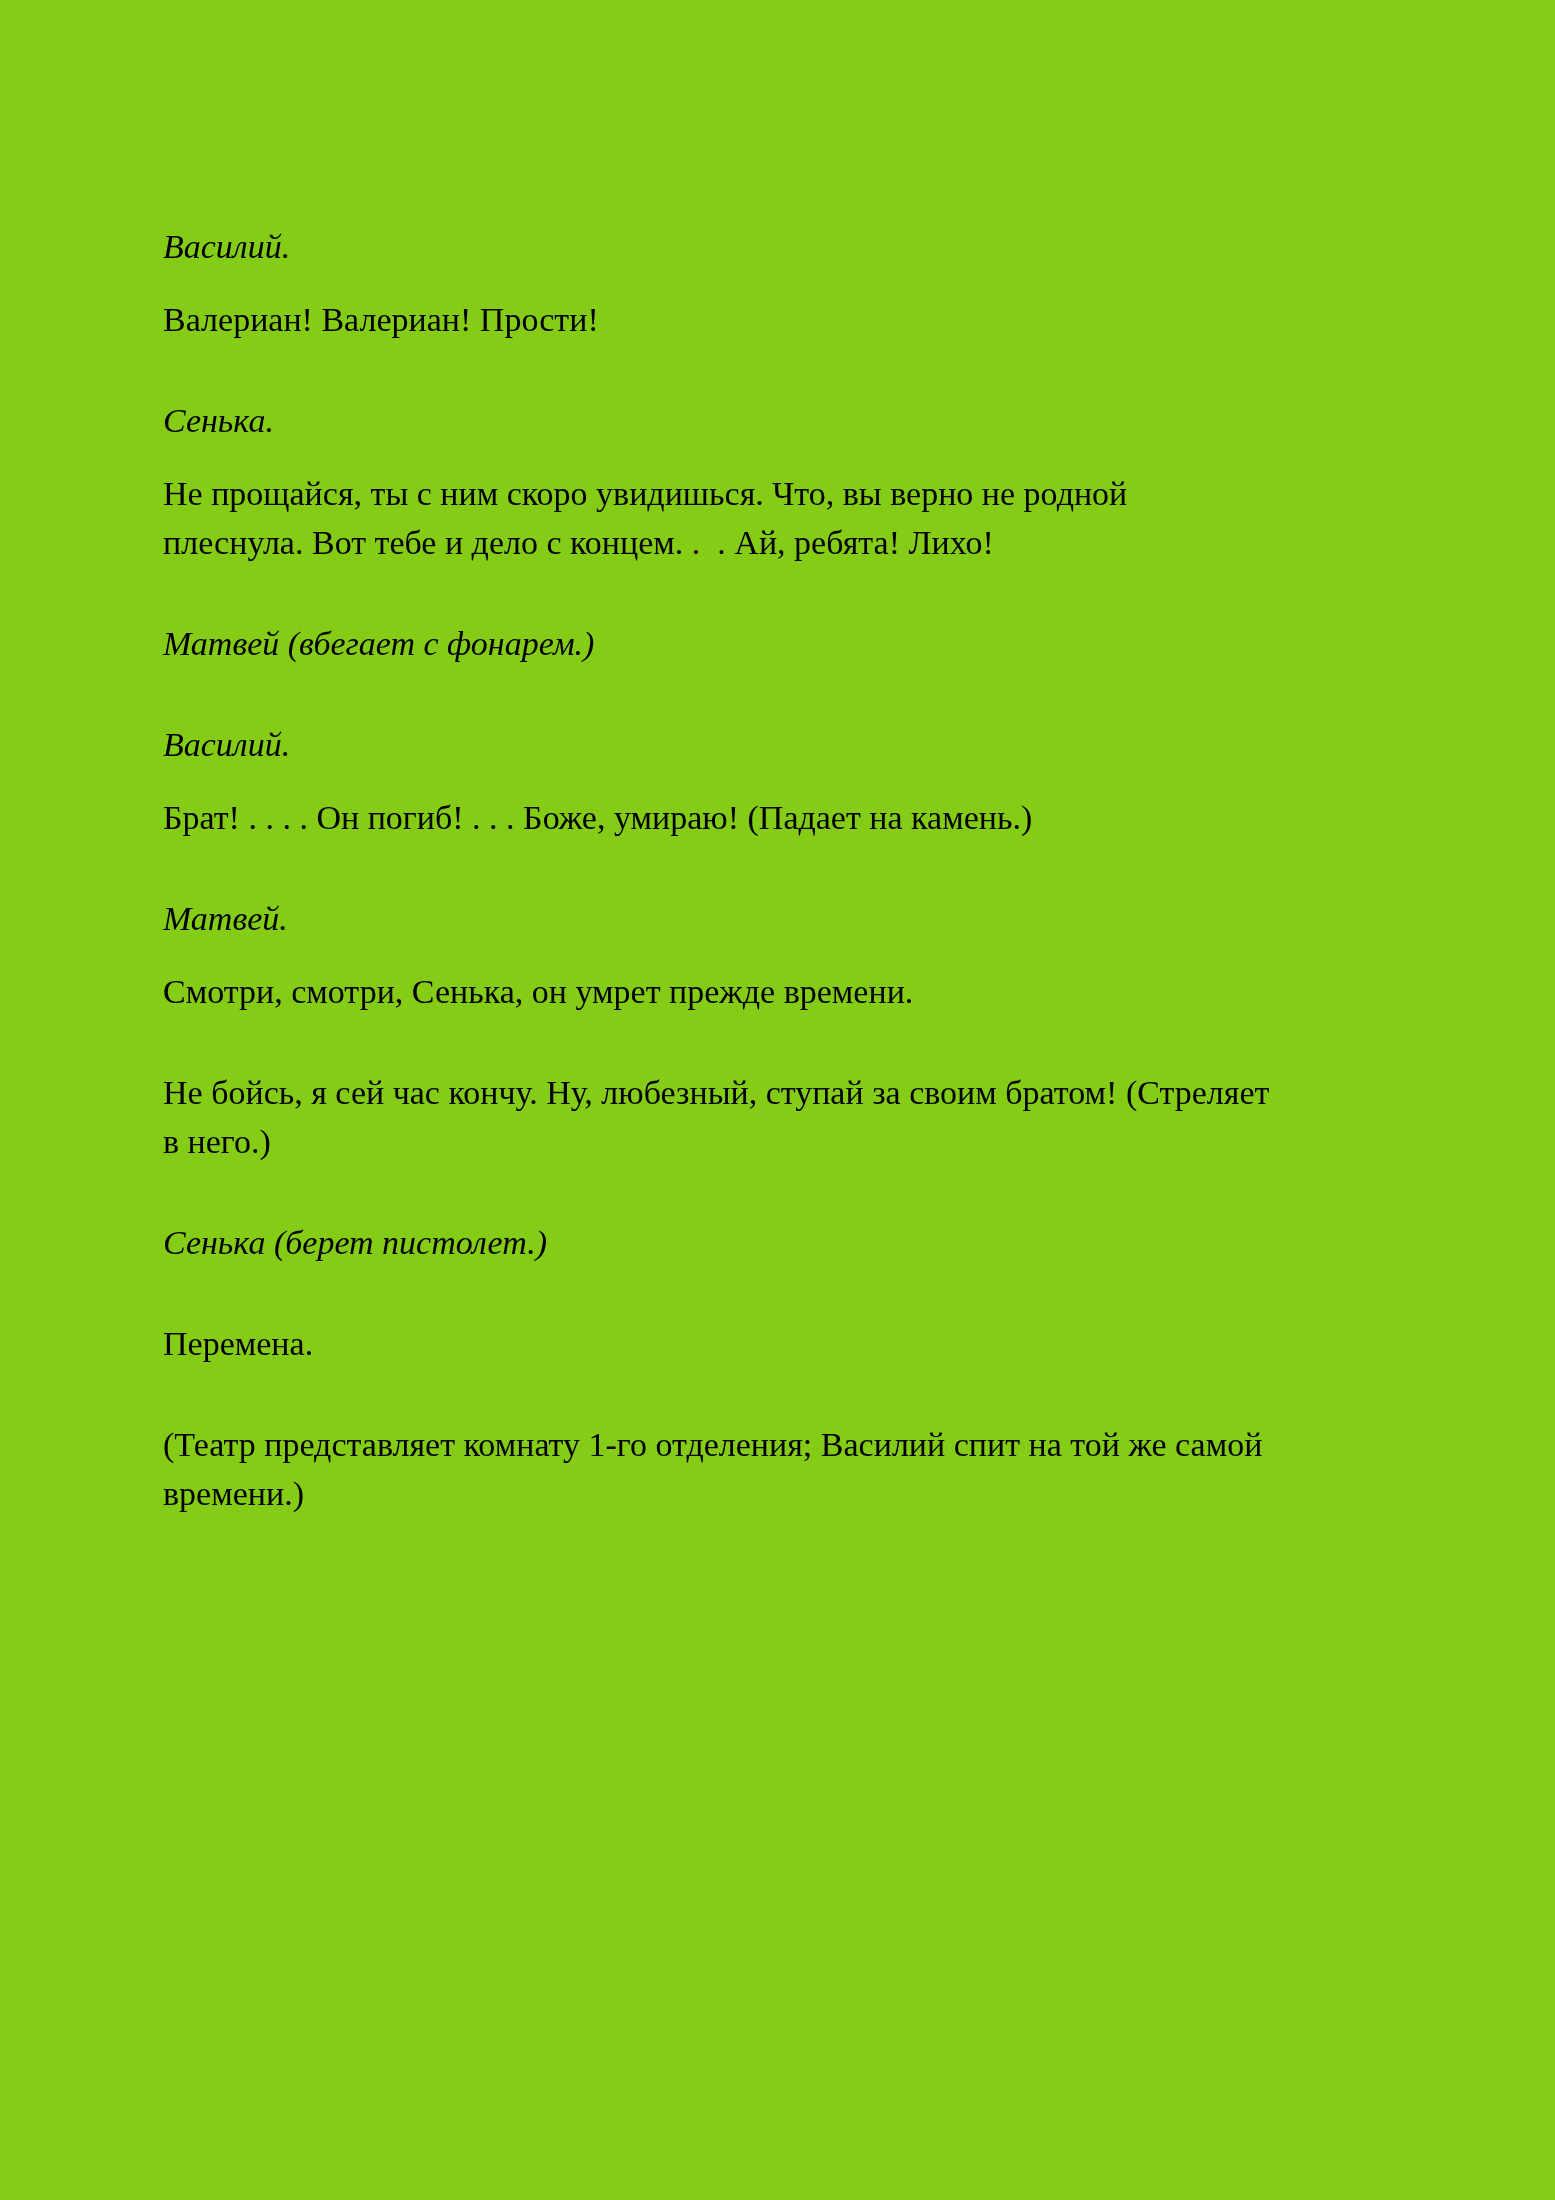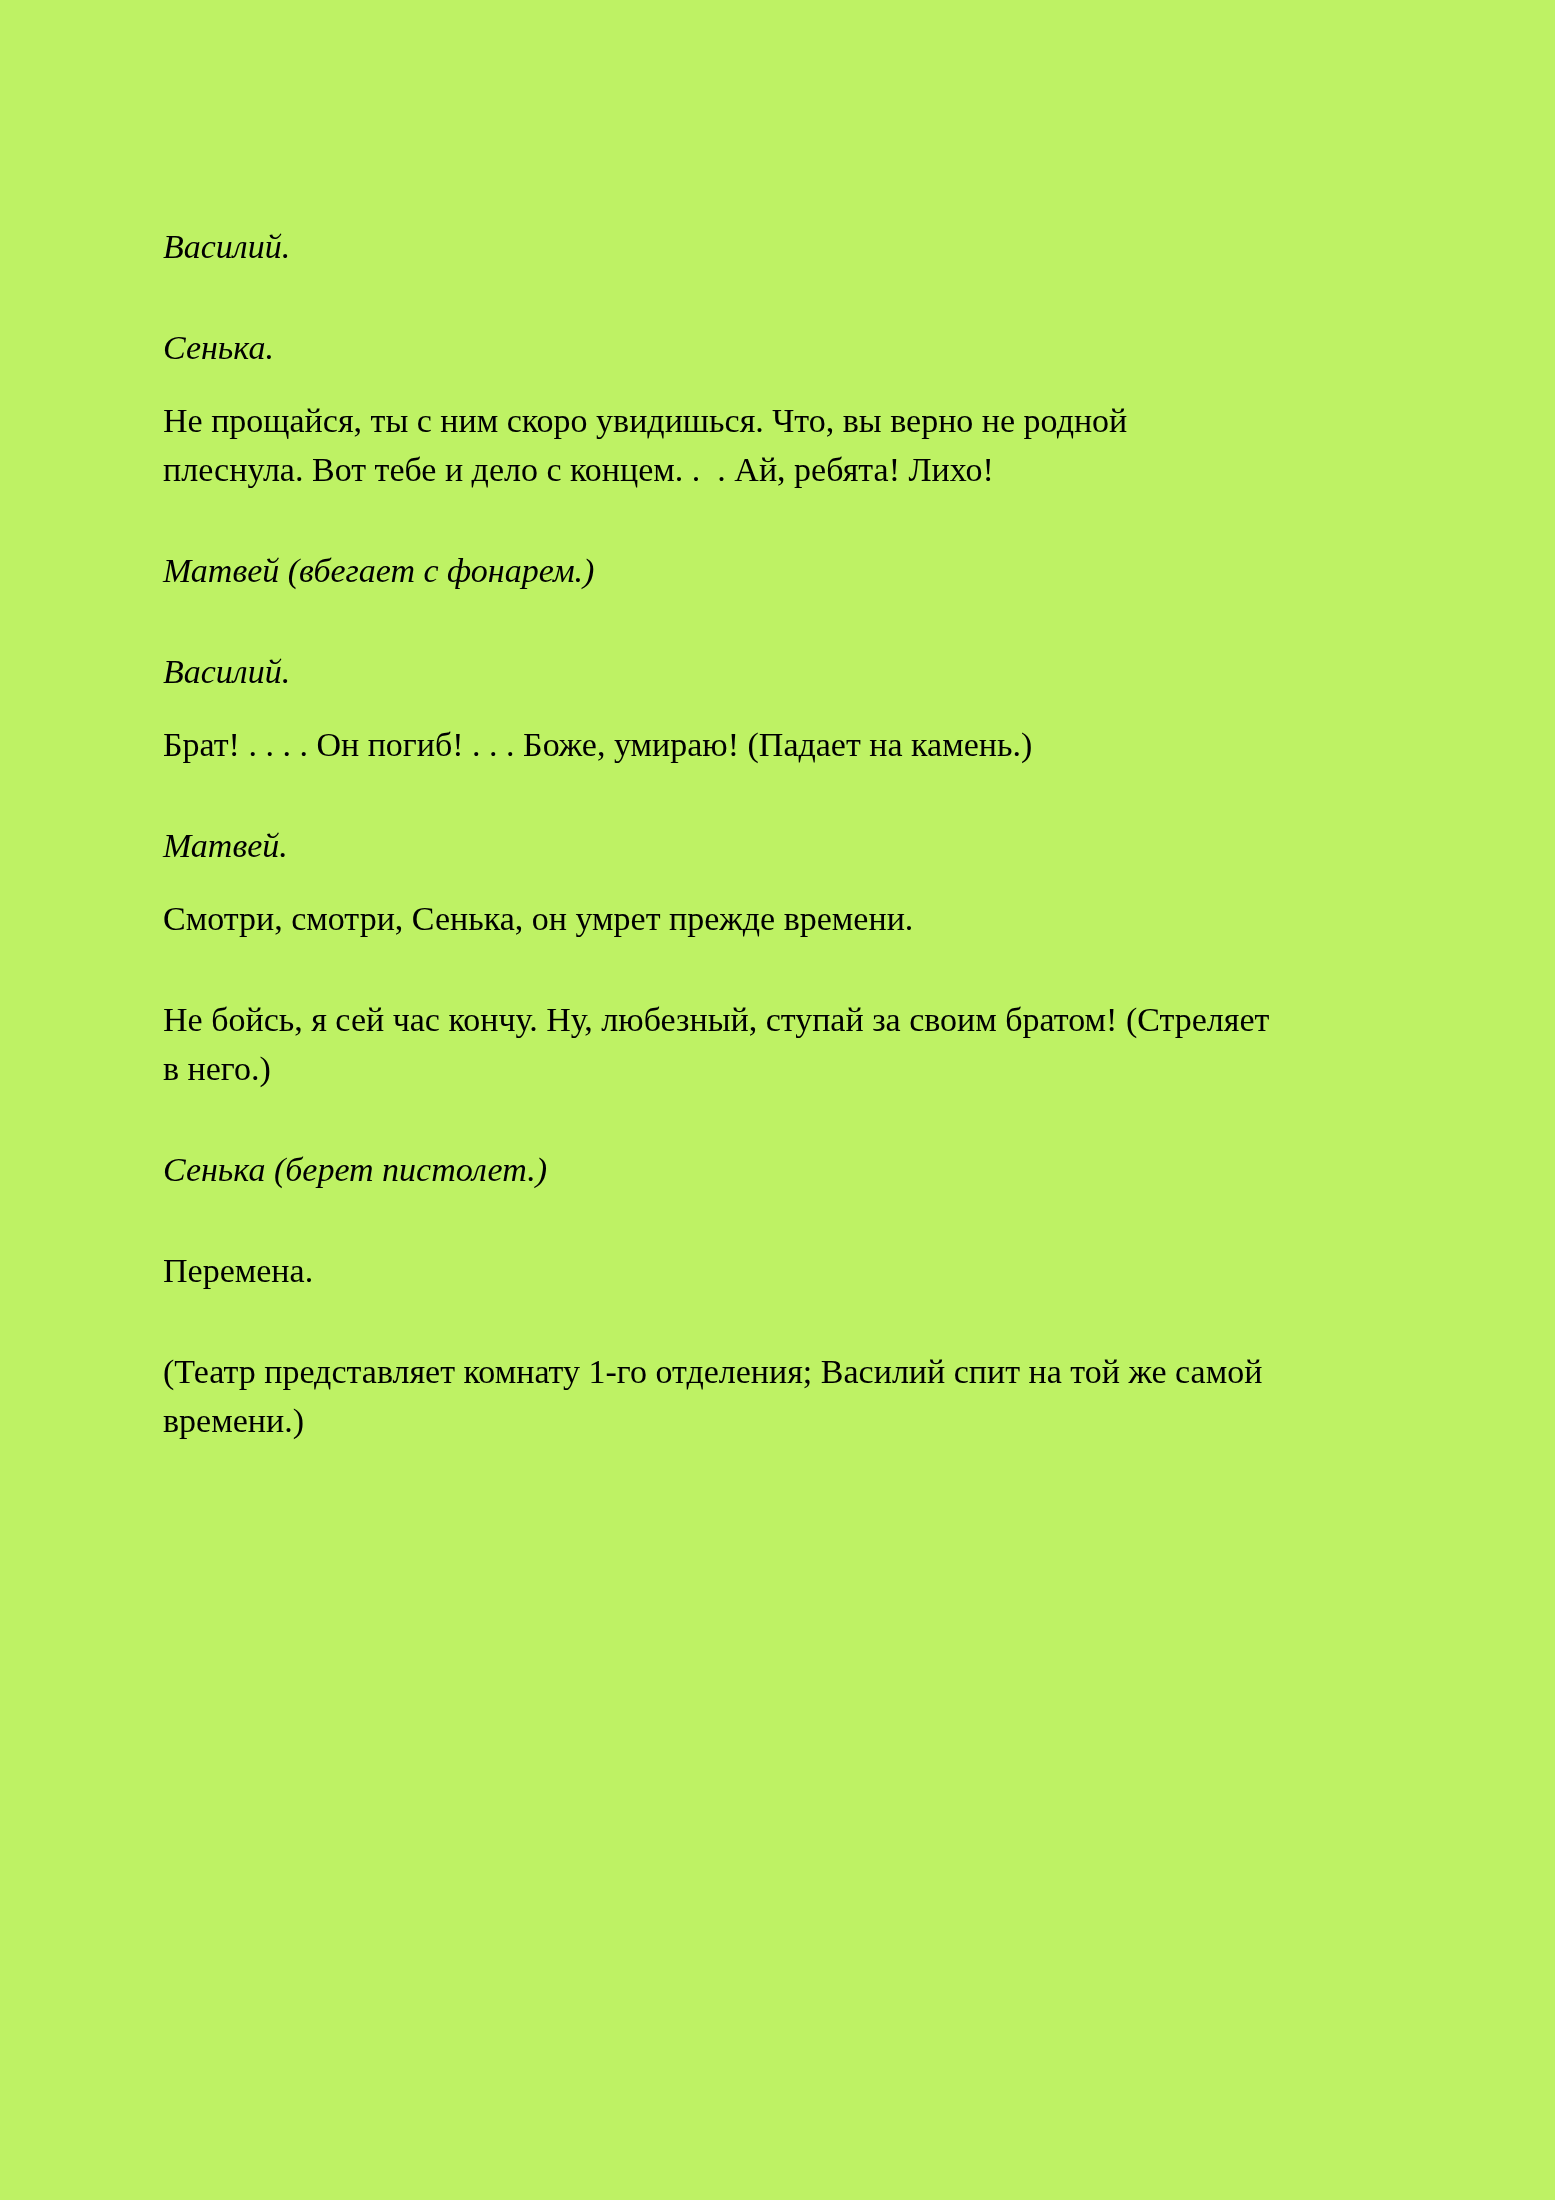--- a/index.html
+++ b/index.html
@@ -5,21 +5,21 @@
   html, body {
     margin: 0;
     padding: 0;
     background: #ffffff;
   }
   .page {
     position: relative;
     width: 1555px;
     height: 2200px;
     box-sizing: border-box;
-    background: #bef264;
+    background: #84cc16;
     color: #000000;
     padding: 222px 125px 0 163px;
     overflow: hidden;
     font-family: "Liberation Serif", "DejaVu Serif", serif;
   }
   .block {
     margin-top: 52px;
   }
   .block:first-child {
     margin-top: 0;
@@ -37,20 +37,23 @@
     font-kerning: normal;
   }
 </style>
 </head>
 <body>
 
 <div class="page">
   <div id="blocks-root">
       <div class="block speaker">
         <div class="line">Василий.</div>
+      </div>
+      <div class="block dialogue">
+        <div class="line">Валериан! Валериан! Прости!</div>
       </div>
       <div class="block speaker">
         <div class="line">Сенька.</div>
       </div>
       <div class="block dialogue">
         <div class="line">Не прощайся, ты с ним скоро увидишься. Что, вы верно не родной</div>
         <div class="line">плеснула. Вот тебе и дело с концем. .  . Ай, ребята! Лихо!</div>
       </div>
       <div class="block speaker">
         <div class="line">Матвей (вбегает с фонарем.)</div>

